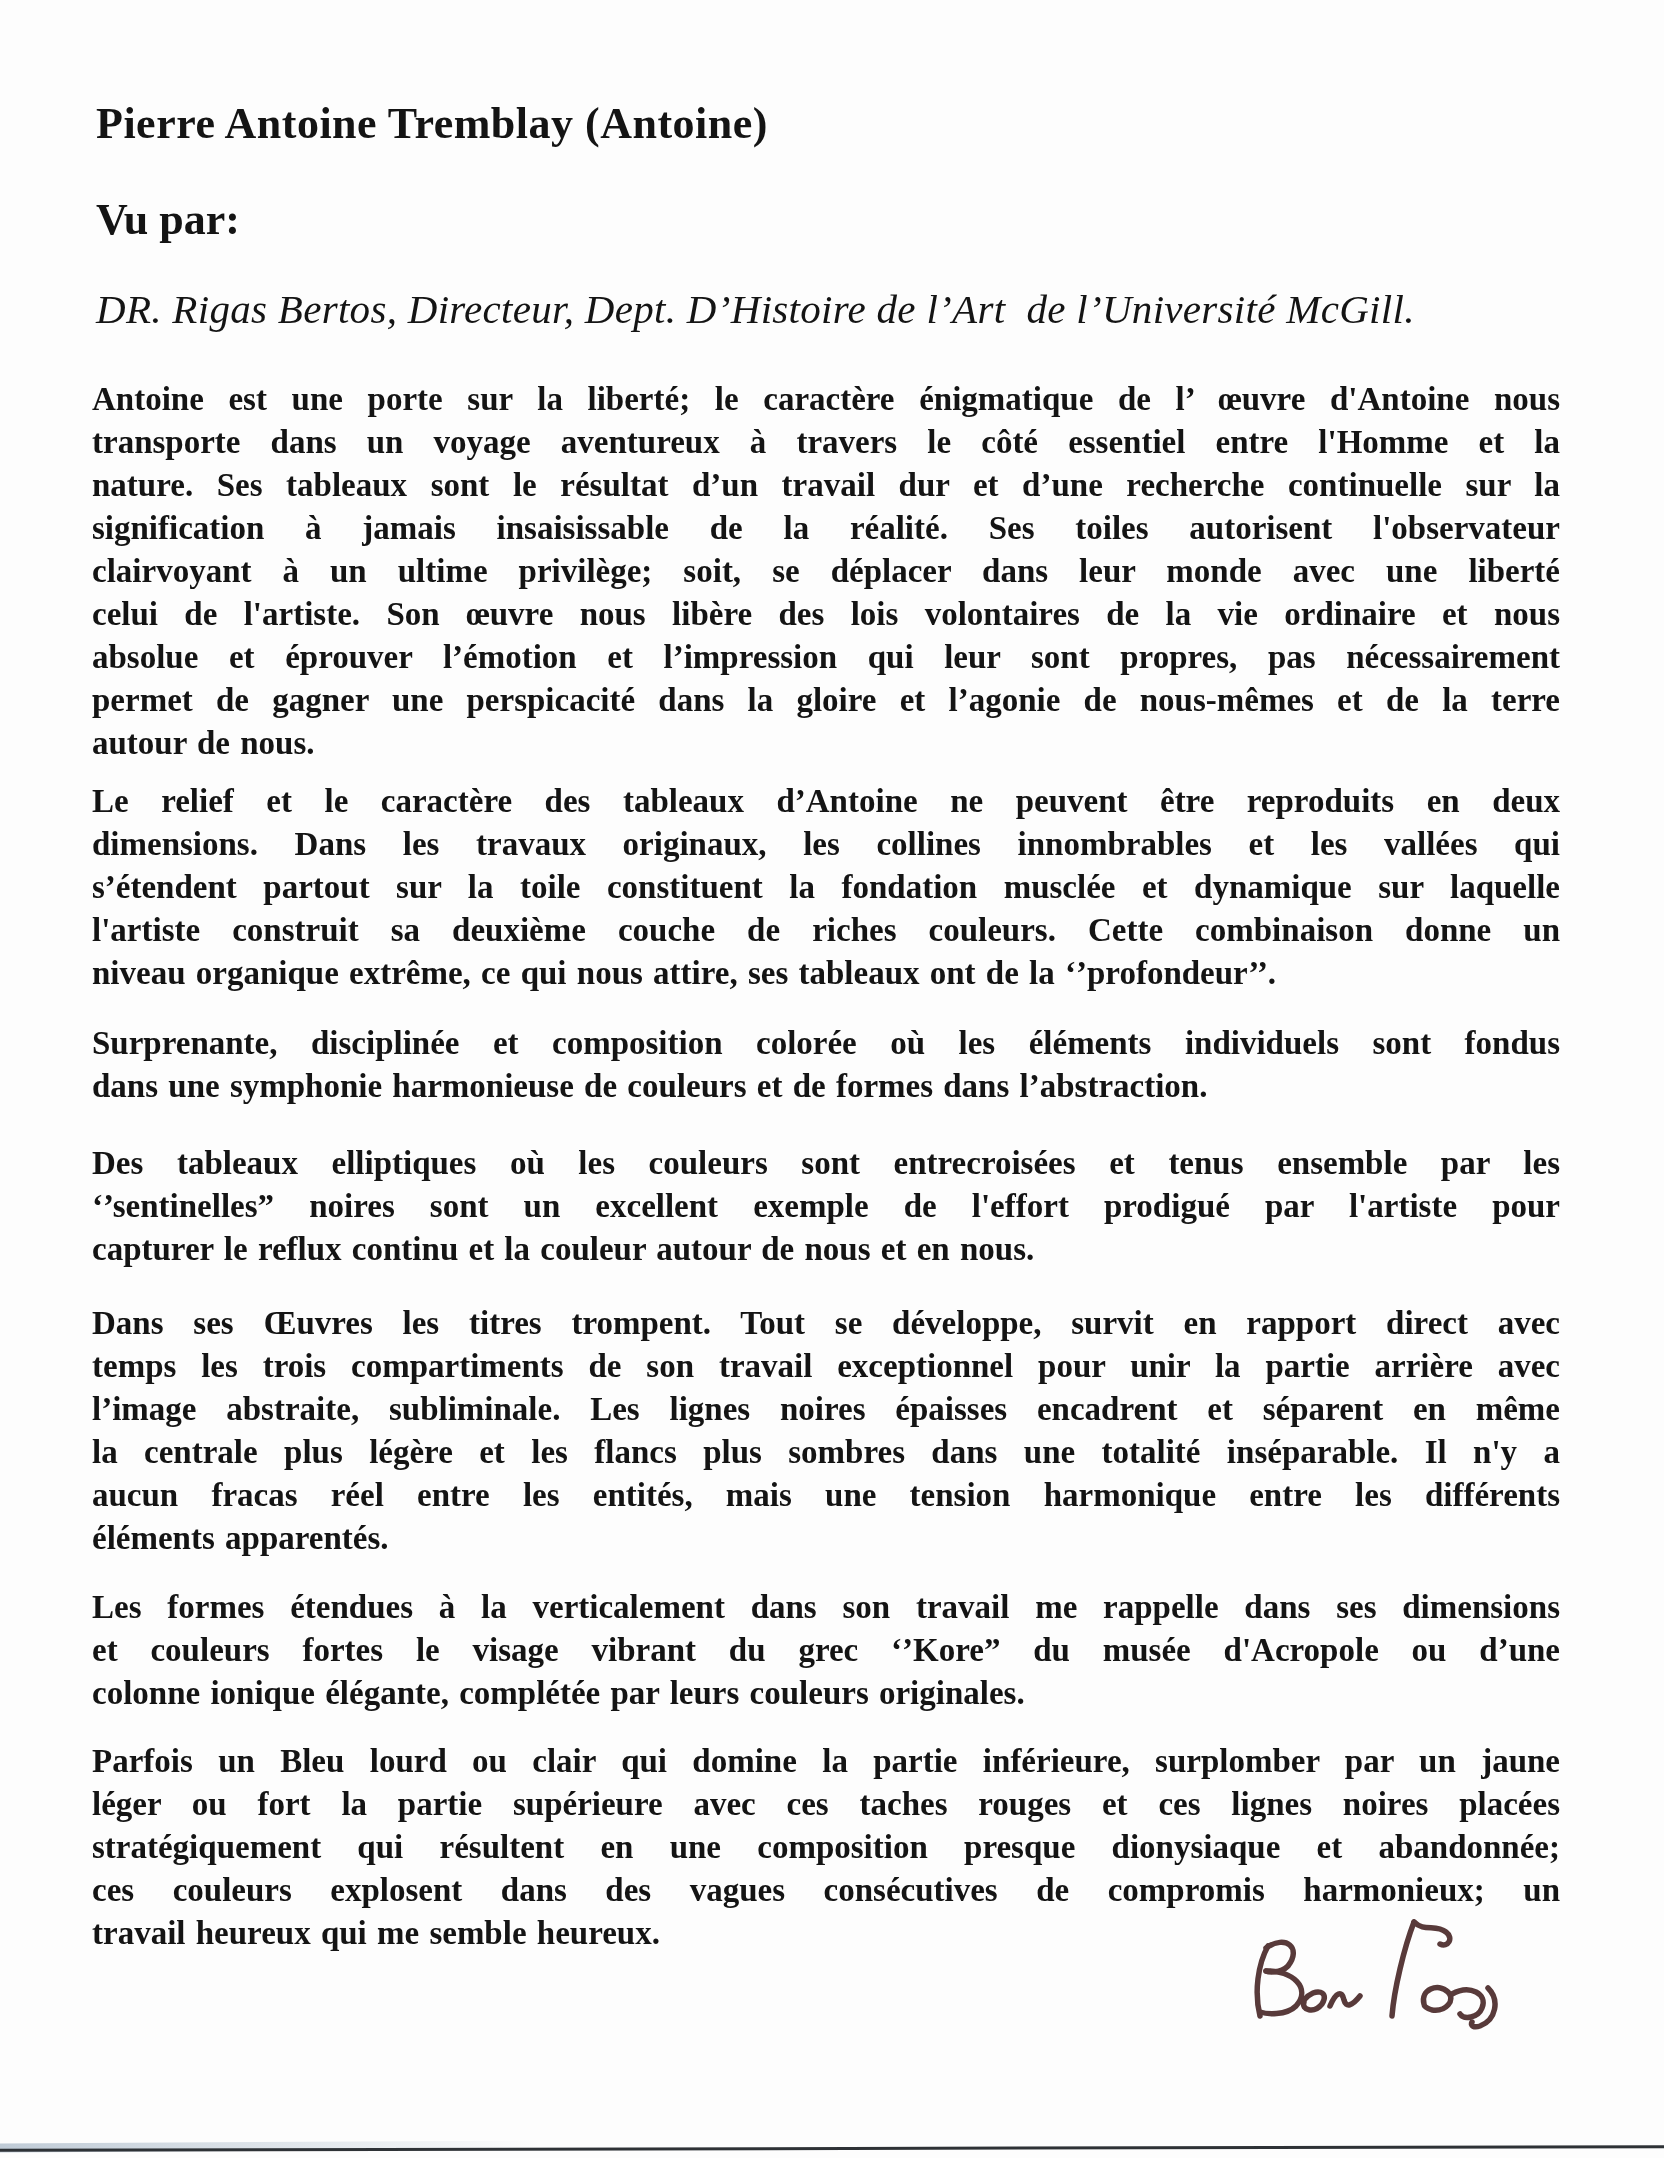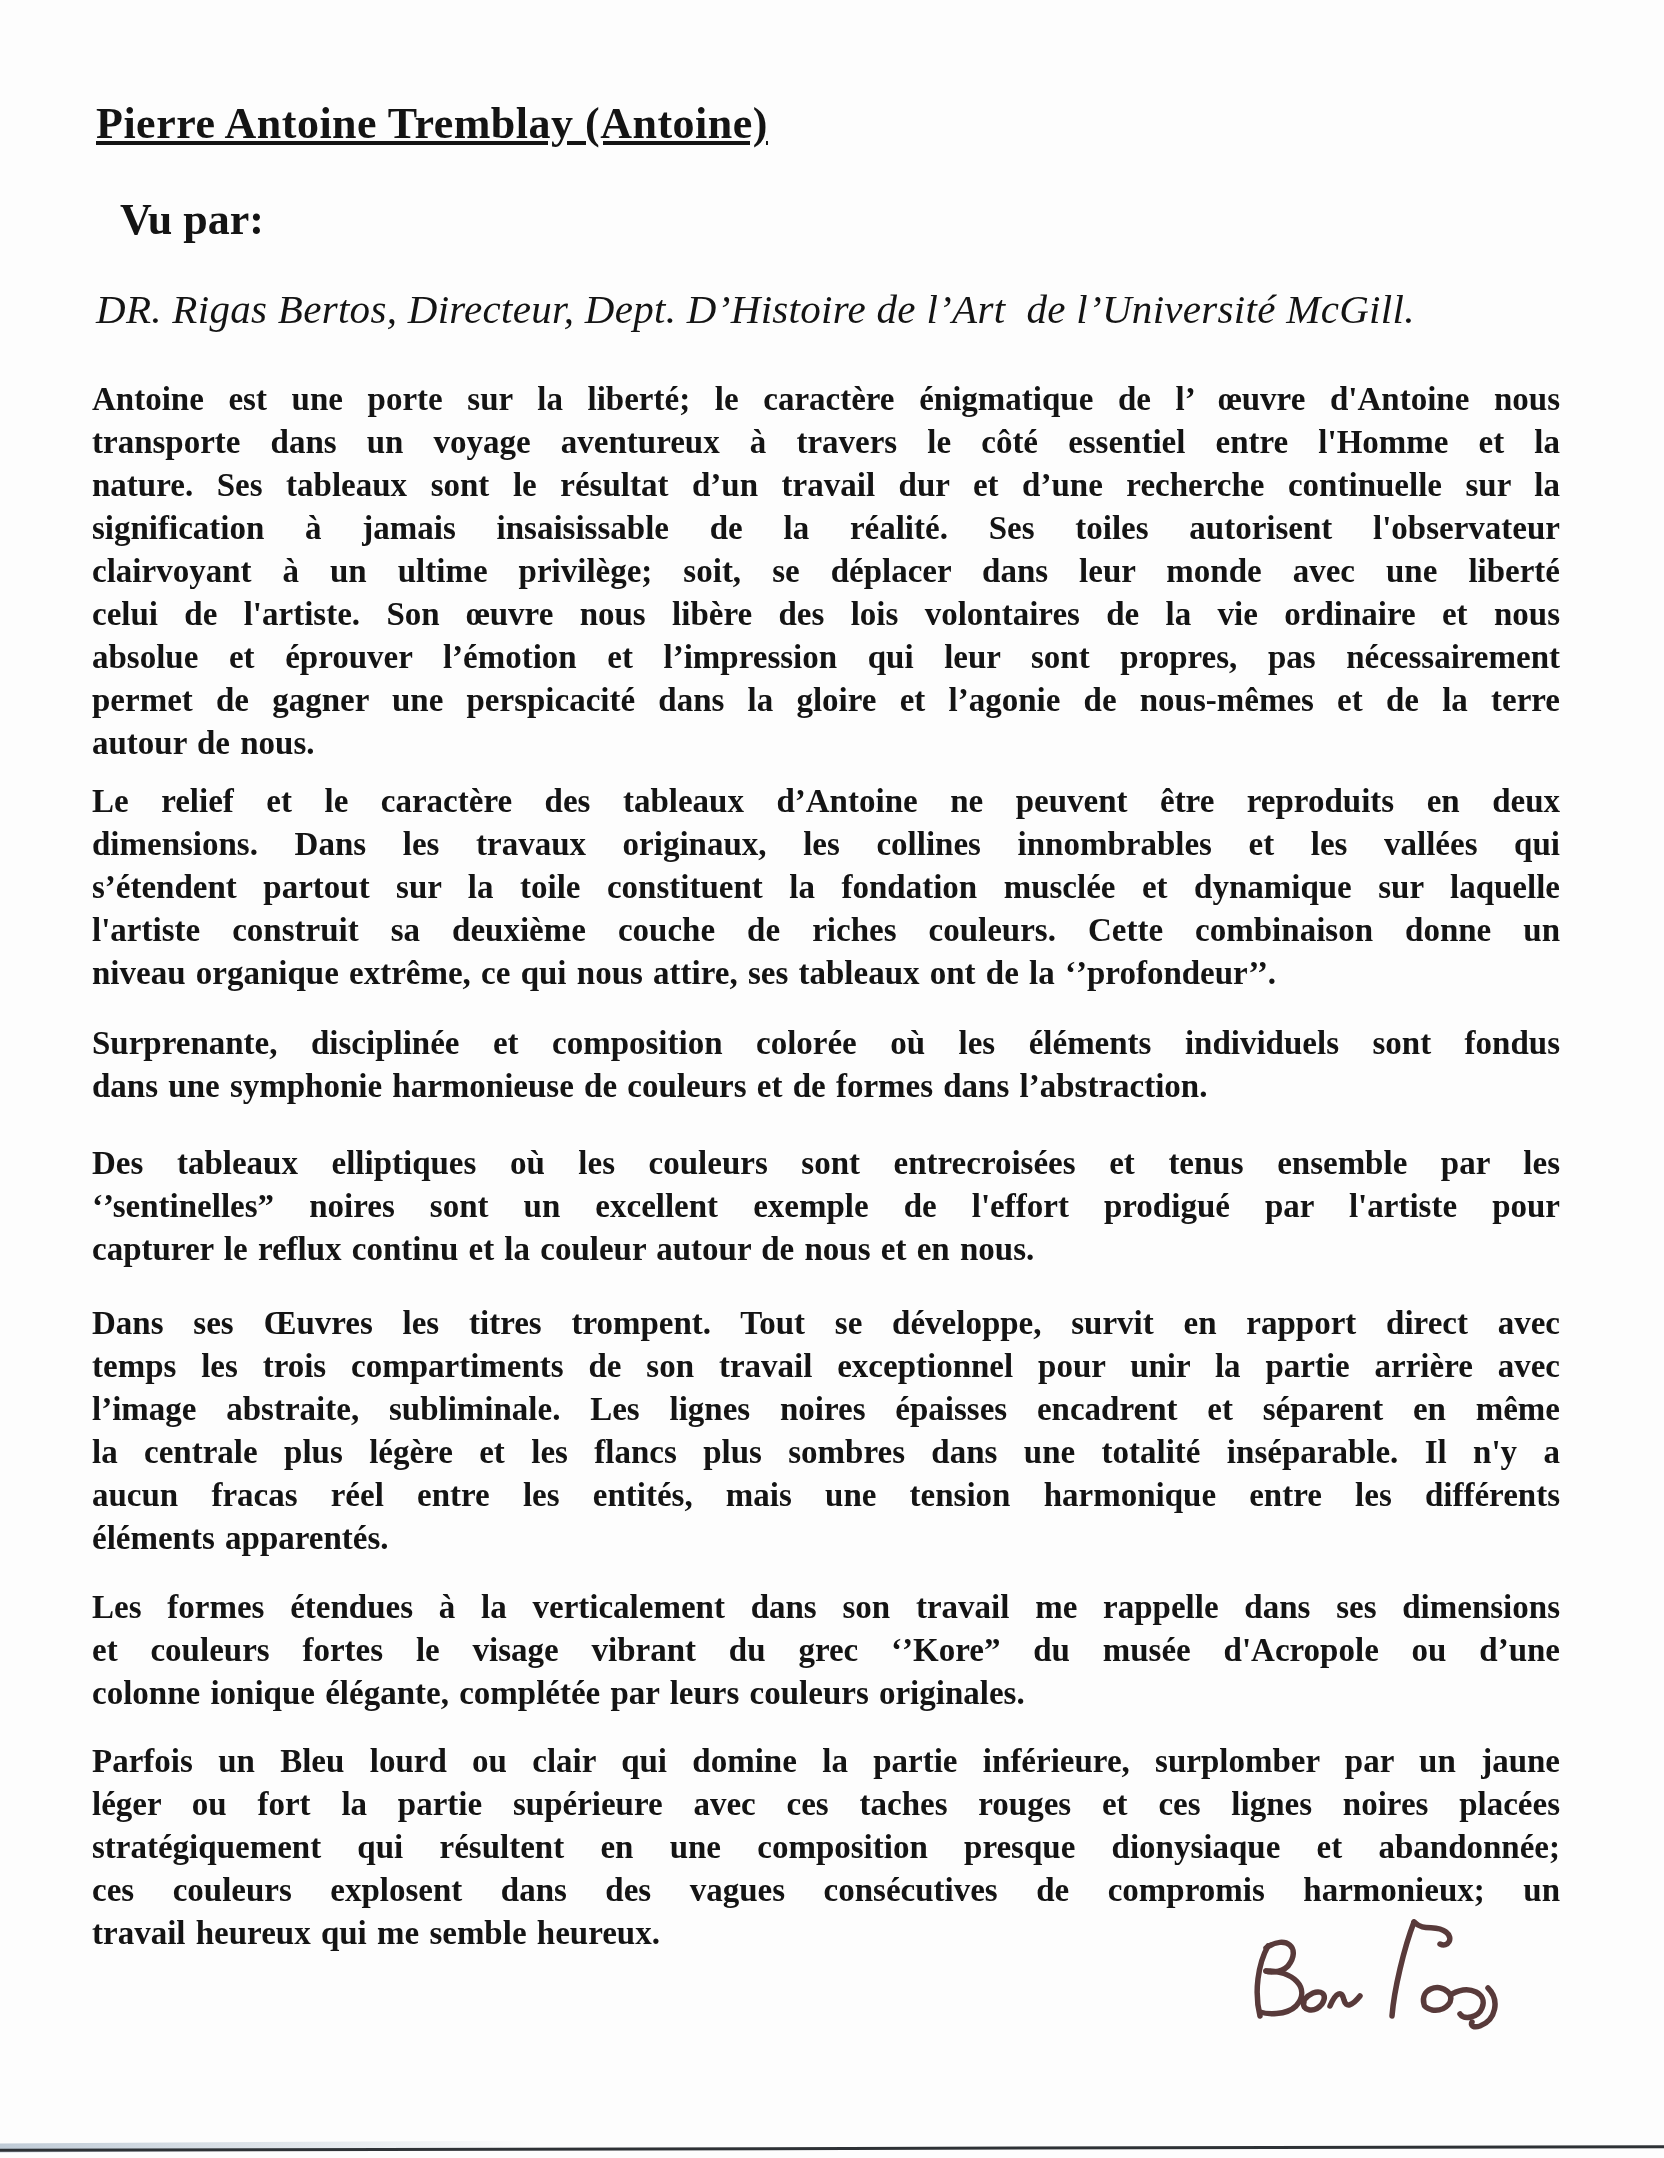--- a/index.html
+++ b/index.html
@@ -7,25 +7,25 @@
     position:relative;
     width:1664px;height:2158px;
     background:#fdfdfd;
     font-family:"Liberation Serif","DejaVu Serif",serif;
     color:#141414;
     overflow:hidden;
     margin:0 auto;
   }
   .title{
     position:absolute;left:96px;top:100px;margin:0;
-    font-size:44px;font-weight:bold;letter-spacing:.5px;line-height:1.1;text-decoration:underline;
+    font-size:44px;font-weight:bold;letter-spacing:.5px;line-height:1.1;
   }
   .vupar{
     position:absolute;left:96px;top:196px;
-    font-size:44px;font-weight:bold;line-height:1.1;margin-left:24px;
+    font-size:44px;font-weight:bold;line-height:1.1;
   }
   .reviewer{
     position:absolute;left:96px;top:287px;
     font-size:41px;font-style:italic;line-height:1.1;
     letter-spacing:.3px;white-space:pre-wrap;text-align:right;
   }
   .para{
     position:absolute;left:92px;width:1468px;
     font-size:33px;font-weight:bold;line-height:43px;
     word-spacing:2px;

